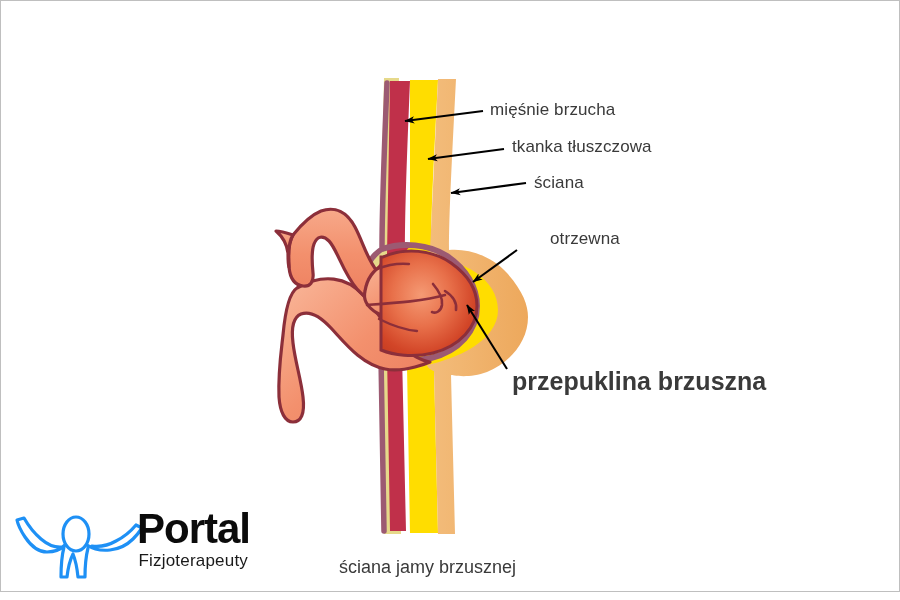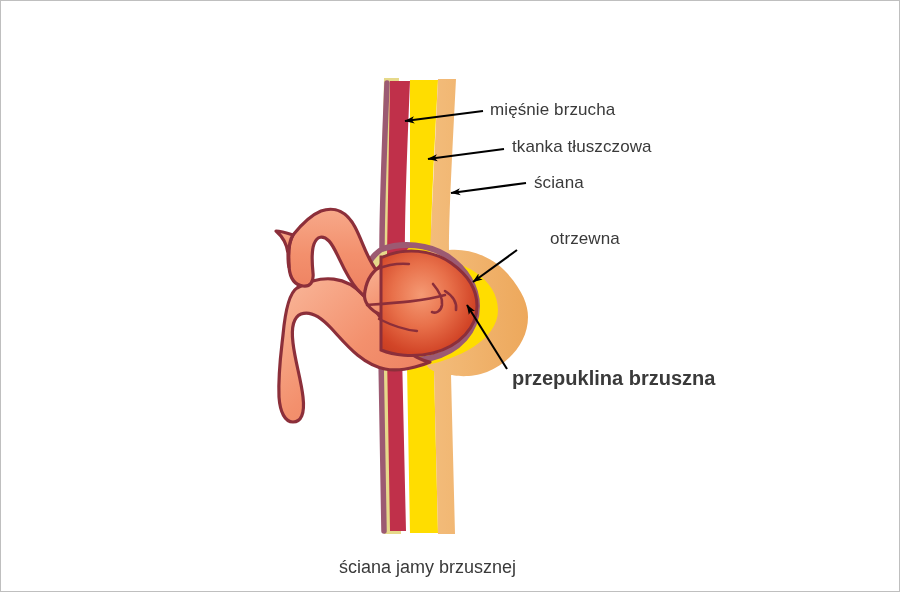--- a/index.html
+++ b/index.html
@@ -16,21 +16,21 @@
   .lbl{
     position:absolute;
     color:#3a3a3a;
     font-size:17px;
     white-space:nowrap;
     letter-spacing:.1px;
   }
   .lbl-main{
     position:absolute;
     color:#3a3a3a;
-    font-size:20px;
+    font-size:25px;
     font-weight:bold;
     white-space:nowrap;
   }
   .lbl-caption{
     position:absolute;
     color:#3a3a3a;
     font-size:18px;
     white-space:nowrap;
   }
   #logo{position:absolute;left:14px;top:500px;width:250px;height:88px;}
@@ -212,14 +212,49 @@
   <div class="lbl" style="left:511px;top:136px;">tkanka tłuszczowa</div>
 
   <div class="lbl" style="left:533px;top:172px;">ściana</div>
 
   <div class="lbl" style="left:522px;top:228px;margin-left:27px;">otrzewna</div>
 
   <div class="lbl-main" style="left:511px;top:366px;">przepuklina brzuszna</div>
 
   <div class="lbl-caption" style="left:338px;top:556px;">ściana jamy brzusznej</div>
 
+  <div id="logo">
+    <svg viewBox="0 0 250 88" width="250" height="88">
+      <g fill="none" stroke="#1e90f5" stroke-width="3.2" stroke-linejoin="round" stroke-linecap="round">
+
+        <ellipse cx="61" cy="33" rx="13" ry="17"></ellipse>
+
+        <path d="M50,44
+                 C46,48 40,51 32,51
+                 C24,51 16,45 10,36
+                 C6,30 3,24 2,19
+                 L9,17
+                 C13,24 19,32 26,38
+                 C33,44 41,47 48,46"></path>
+        <path d="M72,44
+                 C78,48 86,50 95,49
+                 C104,48 112,44 118,38
+                 C122,34 125,30 127,27
+                 L121,24
+                 C116,30 109,36 101,40
+                 C94,44 85,46 77,45"></path>
+
+        <path d="M49,46
+                 C47,54 46,64 46,76
+                 L52,76
+                 C53,67 55,59 58,53
+                 C60,58 62,66 63,76
+                 L70,76
+                 C70,64 71,55 73,47"></path>
+      </g>
+    </svg>
+    <div class="logo-text-wrap">
+      <div class="logo-portal">Portal</div>
+      <div class="logo-sub">Fizjoterapeuty</div>
+    </div>
+  </div>
 
 </div>
 
 </body></html>

